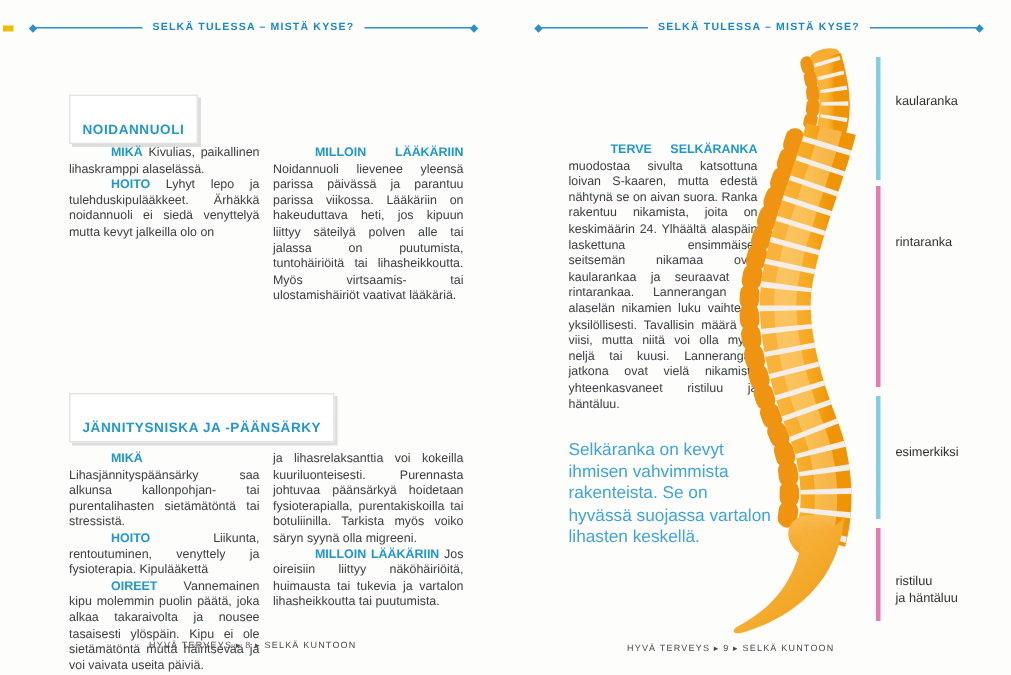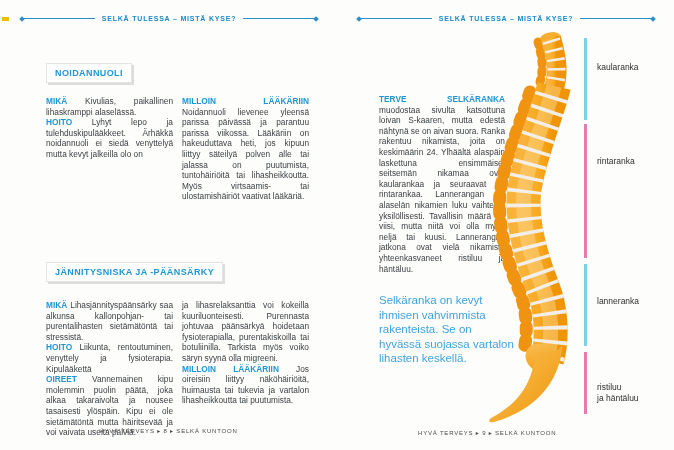--- a/index.html
+++ b/index.html
@@ -15,33 +15,33 @@
   .page-header.left{left:20px;}
   .page-header.right{left:357px;}
   .rule{flex:1;height:1px;background:#2d8fc9;}
   .diamond{width:4px;height:4px;background:#2d8fc9;transform:rotate(45deg);flex:0 0 auto;}
   .page-title{font-size:7px;font-weight:bold;color:#1989cb;letter-spacing:.8px;margin:0 7px;white-space:nowrap;}
 
   
   .heading-box{
     position:absolute;left:46px;background:#fff;border:1px solid #e4e4e4;
     box-shadow:2px 2px 0 rgba(160,160,160,.35);
-    padding:4px 8px 4px;font-weight:bold;color:#2196d3;font-size:9px;letter-spacing:.4px;
+    padding:17px 8px 4px;font-weight:bold;color:#2196d3;font-size:9px;letter-spacing:.4px;
     white-space:nowrap;
   }
   #heading-1{top:63px;}
   #heading-2{top:262px;}
 
   
   .cols{position:absolute;left:46px;display:flex;gap:9px;width:263px;}
   #cols-1{top:96px;}
   #cols-2{top:300px;}
   .col{width:127px;font-size:8.3px;line-height:10.6px;color:#3c4043;text-align:justify;}
   .col p,.article p{margin:0;}
-  .kw{color:#1e96d2;font-weight:bold;}
+  .kw{color:#1e96d2;font-weight:bold;margin-left:28px;}
 
   
   .article{position:absolute;left:379px;top:94px;width:126px;font-size:8.3px;line-height:10.6px;color:#3c4043;text-align:justify;}
   .quote{position:absolute;left:379px;top:293px;width:142px;font-size:11.5px;line-height:14.5px;color:#3fa3dc;white-space:pre-line;}
 
   
   .key-line{position:absolute;left:584px;width:3px;}
   #key-line-1{top:38px;height:82px;background:#7fd0e4;}
   #key-line-2{top:124px;height:134px;background:#e87bae;}
   #key-line-3{top:264px;height:82px;background:#7fd0e4;}
@@ -159,20 +159,20 @@
                C74 329 88 327 95 316 Z" fill="url(#gsac)"></path>
     </svg>
 
     <div class="key-line" id="key-line-1"></div>
     <div class="key-line" id="key-line-2"></div>
     <div class="key-line" id="key-line-3"></div>
     <div class="key-line" id="key-line-4"></div>
 
     <div class="key-label" id="key-label-1">kaularanka</div>
     <div class="key-label" id="key-label-2">rintaranka</div>
-    <div class="key-label" id="key-label-3">lanneranka</div>
+    <div class="key-label" id="key-label-3">esimerkiksi</div>
     <div class="key-label" id="key-label-4">ristiluu
 ja häntäluu</div>
 
     <div class="page-footer" id="footer-right">HYVÄ TERVEYS ▸ 9 ▸ SELKÄ KUNTOON</div>
   </div>
 
 </div>
 
 </body></html>

